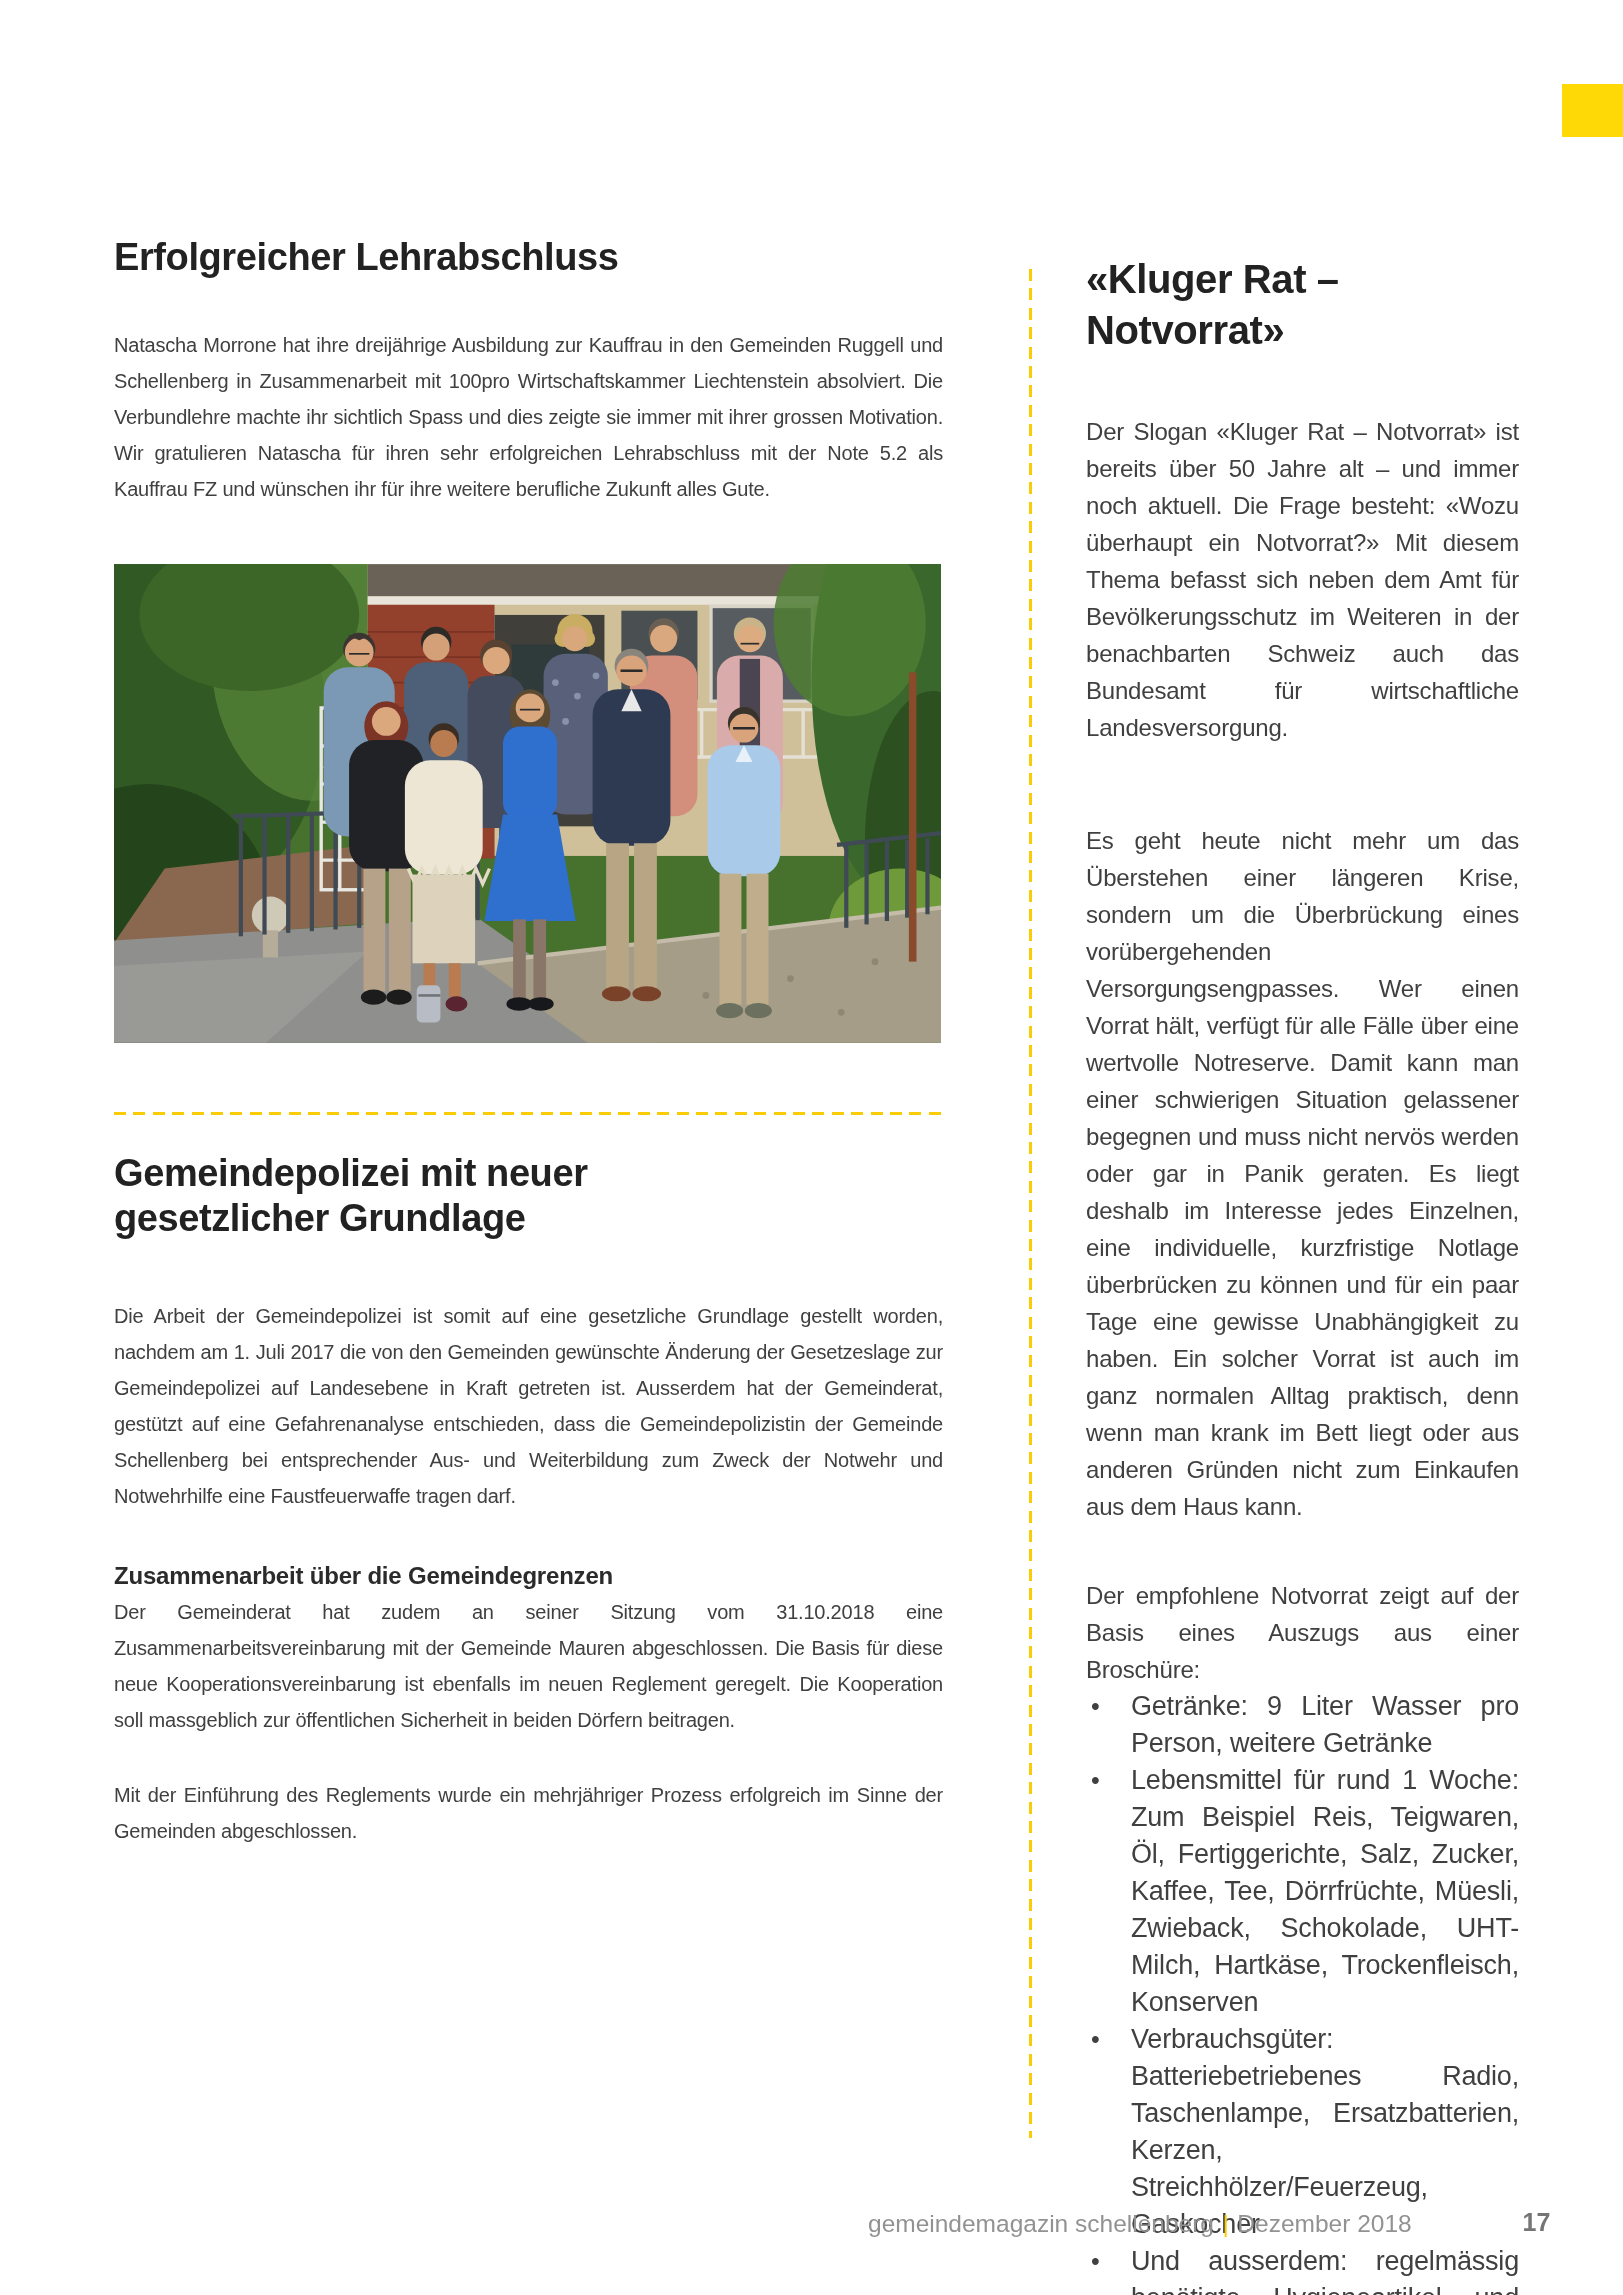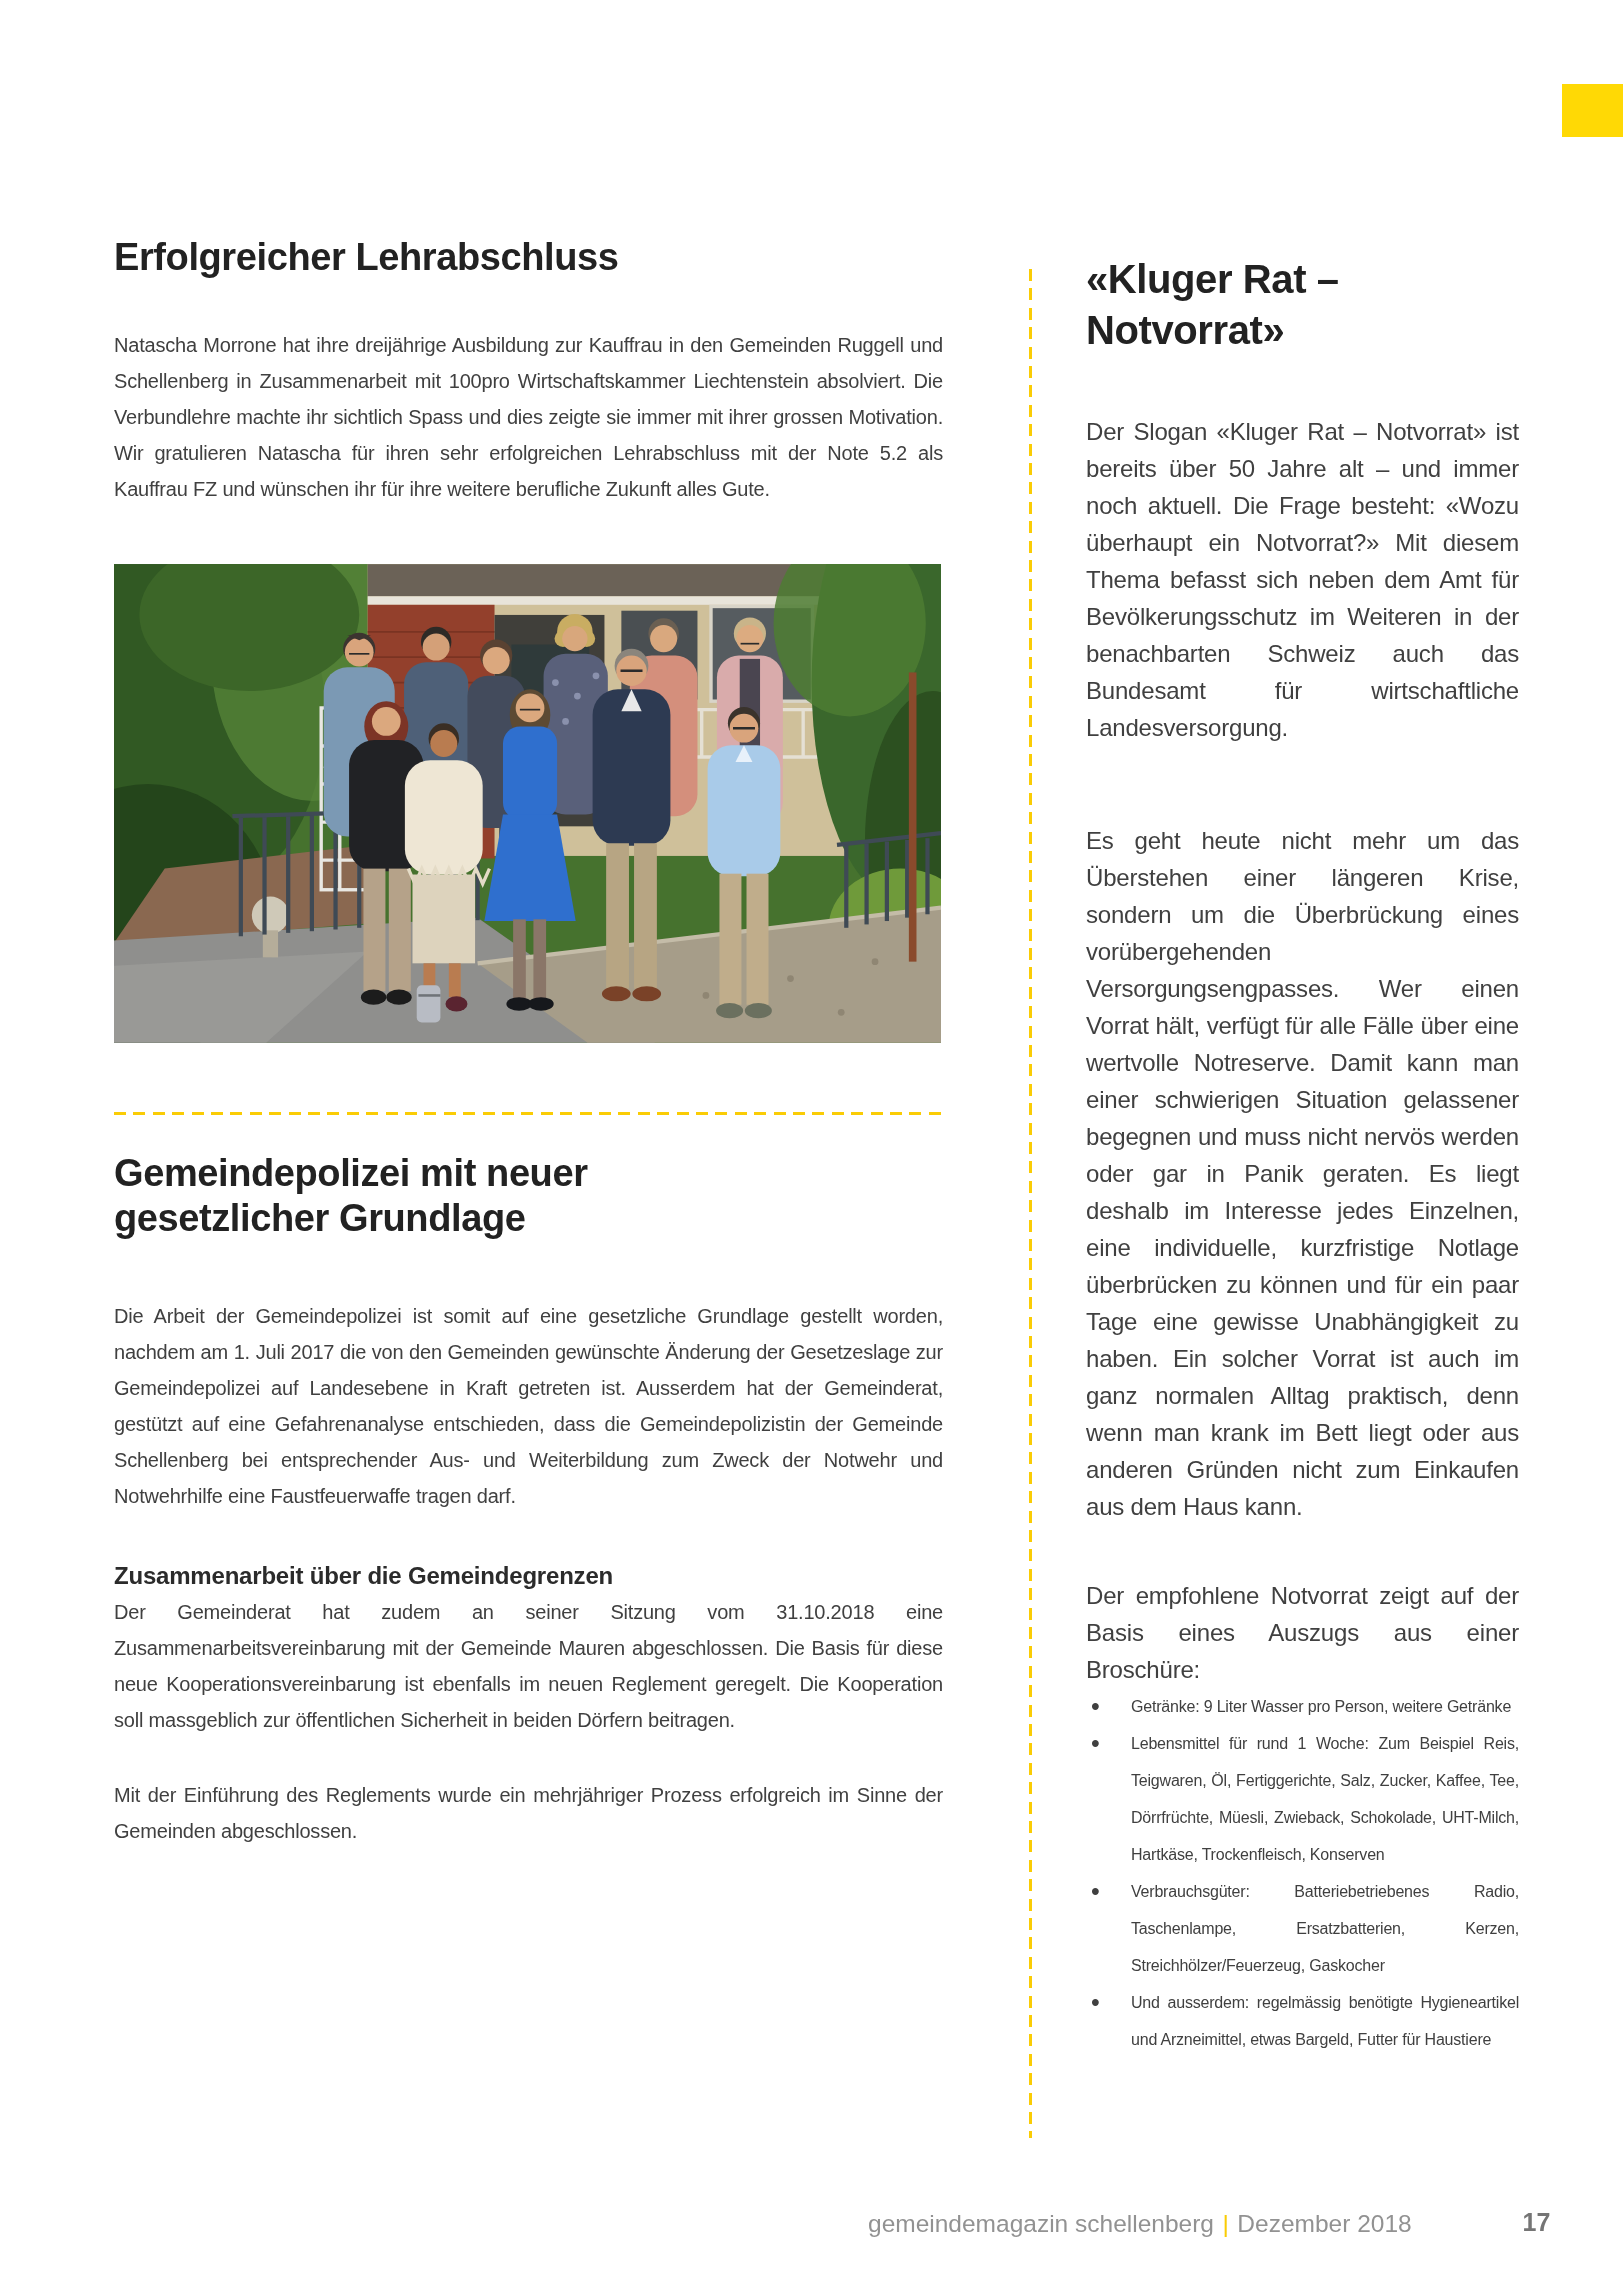--- a/index.html
+++ b/index.html
@@ -51,21 +51,21 @@
   }
   .right-body{
     font-size:24px;line-height:37px;text-align:justify;margin:0;color:#404040;
     letter-spacing:-0.2px;hyphens:auto;
   }
   .right-col .rp1{margin-top:57px;}
   .right-col .rp2{margin-top:76px;}
   .right-col .intro{margin-top:52px;}
   .bullet-list{list-style:none;margin:0;padding:0;}
   .bullet-list li{
-    position:relative;padding-left:45px;font-size:16px;line-height:37px;
+    position:relative;padding-left:45px;font-size:27px;line-height:37px;
     text-align:justify;color:#404040;letter-spacing:-0.2px;hyphens:auto;
   }
   .bullet-list li::before{
     content:"\2022";position:absolute;left:5px;top:0;color:#404040;font-size:25px;
   }
 
   
   .footer{position:absolute;left:868px;top:2210px;font-size:24.5px;color:#929292;letter-spacing:0;}
   .footer .sep{color:#FACC05;padding:0 8.5px;font-weight:400;}
   .page-number{

